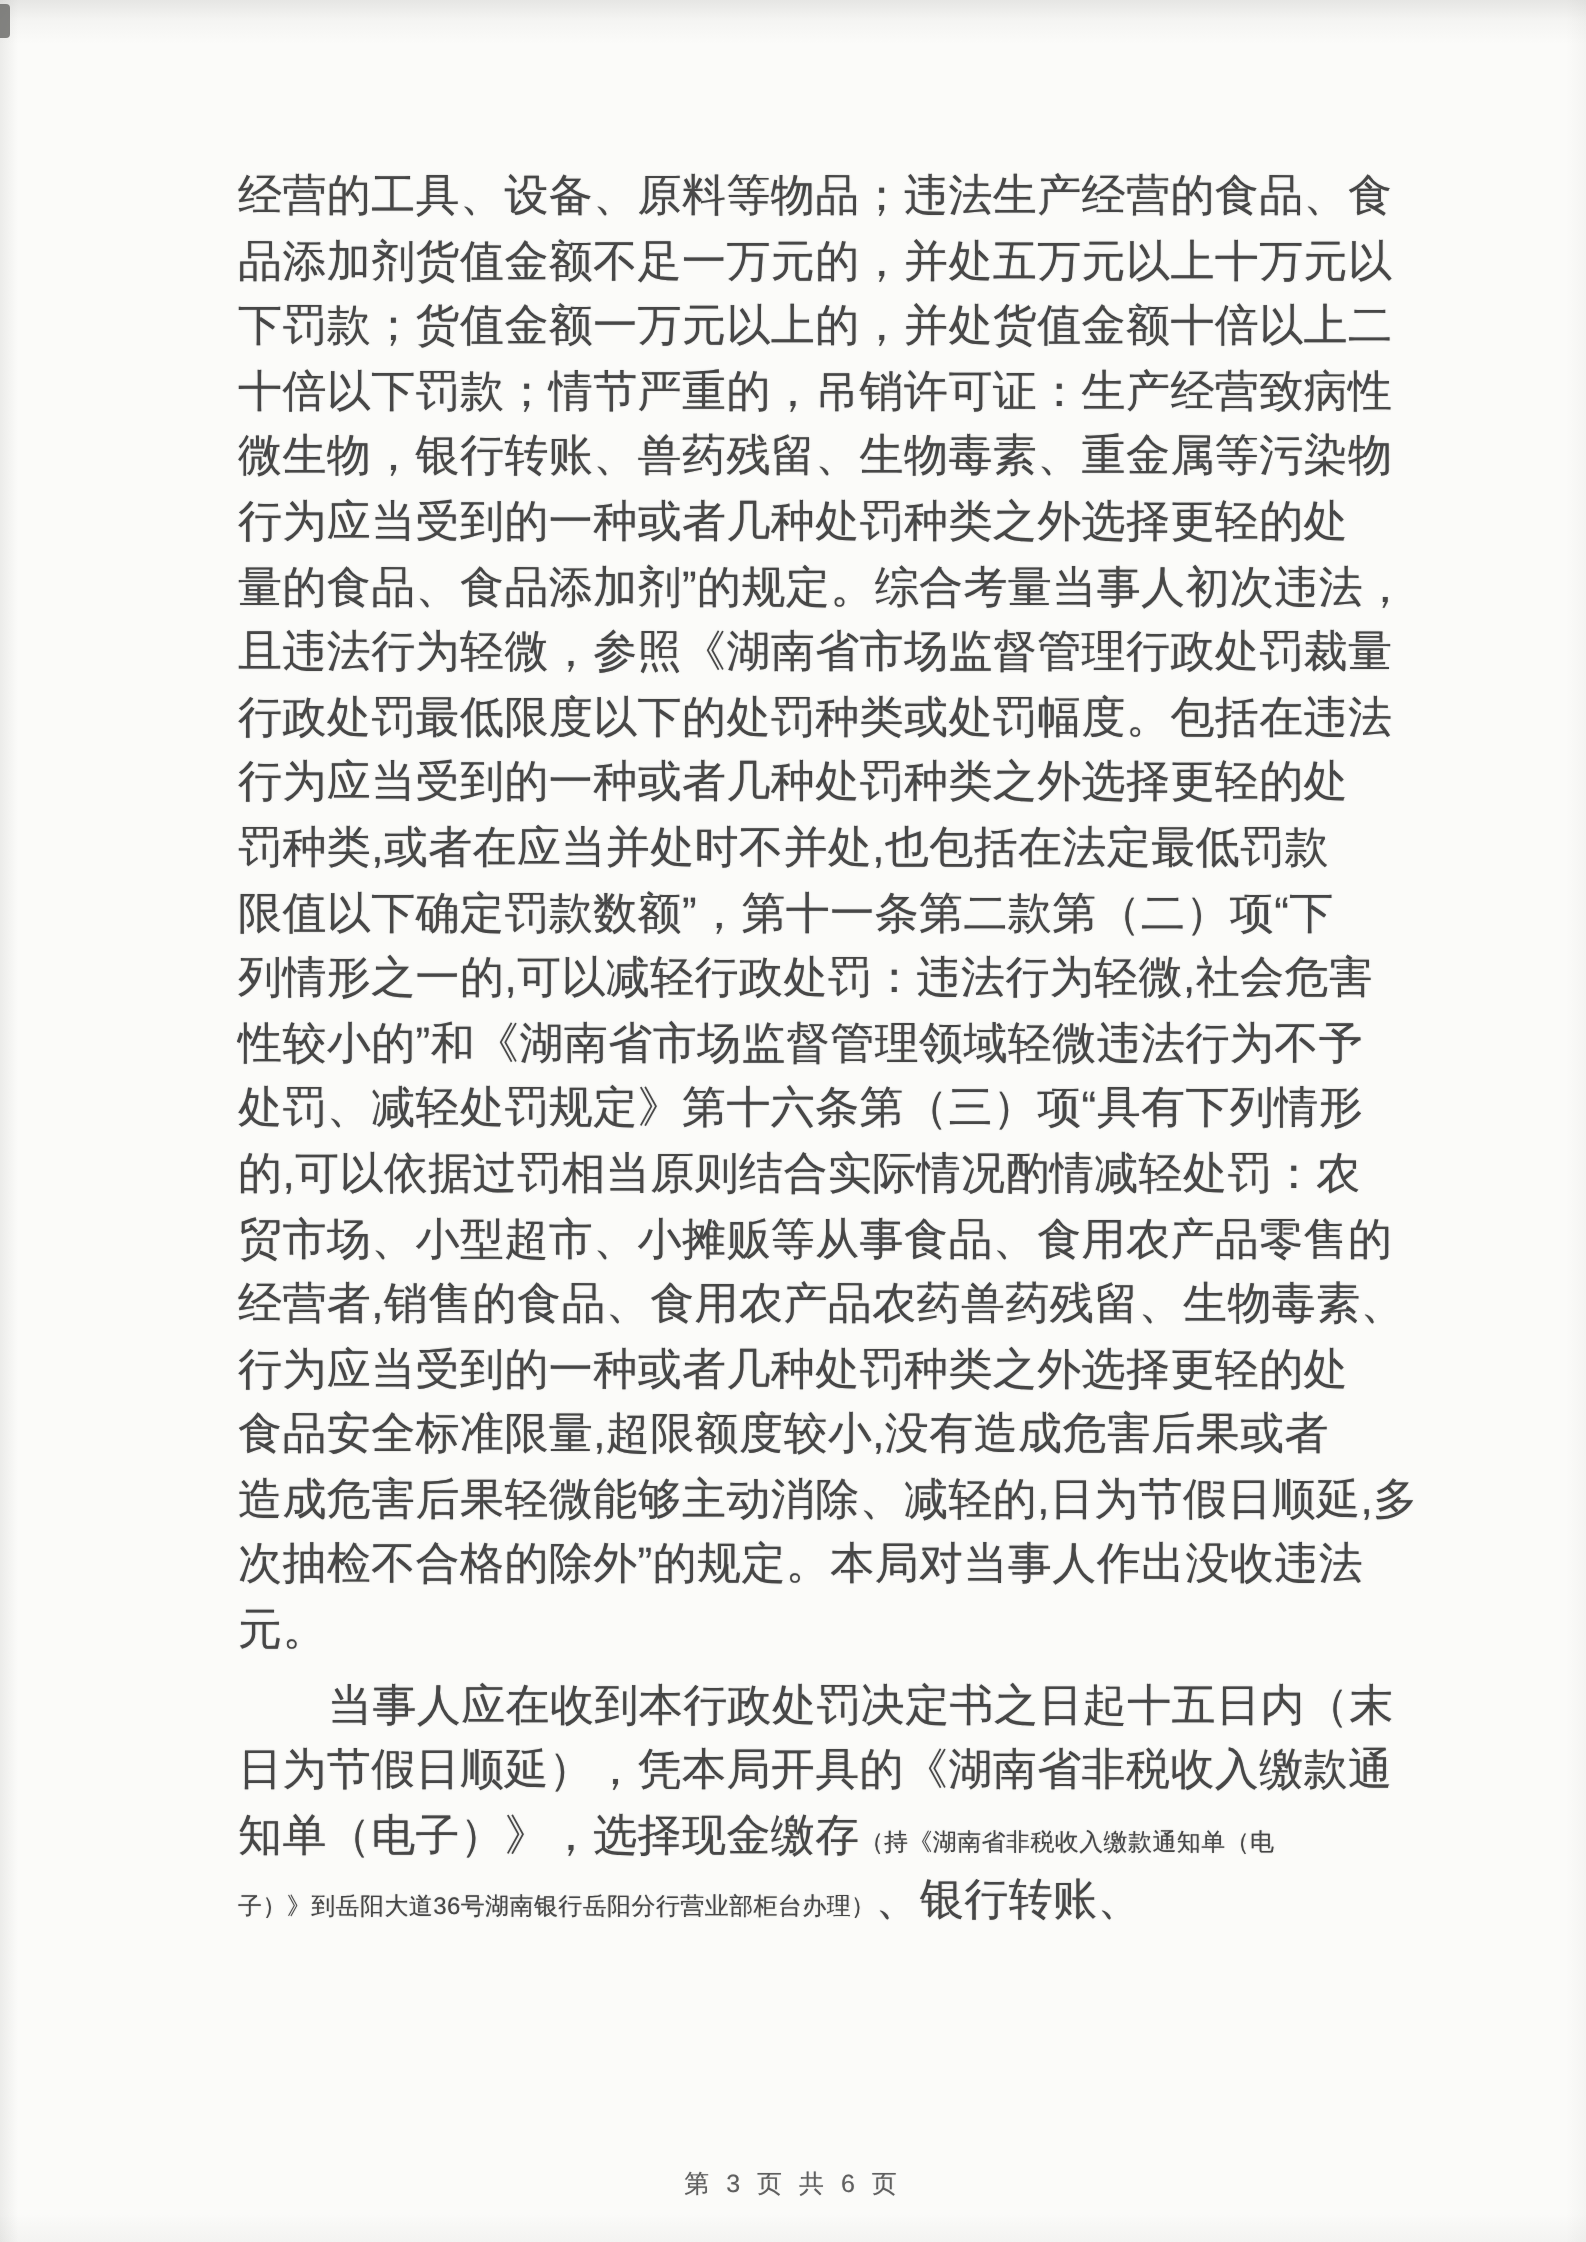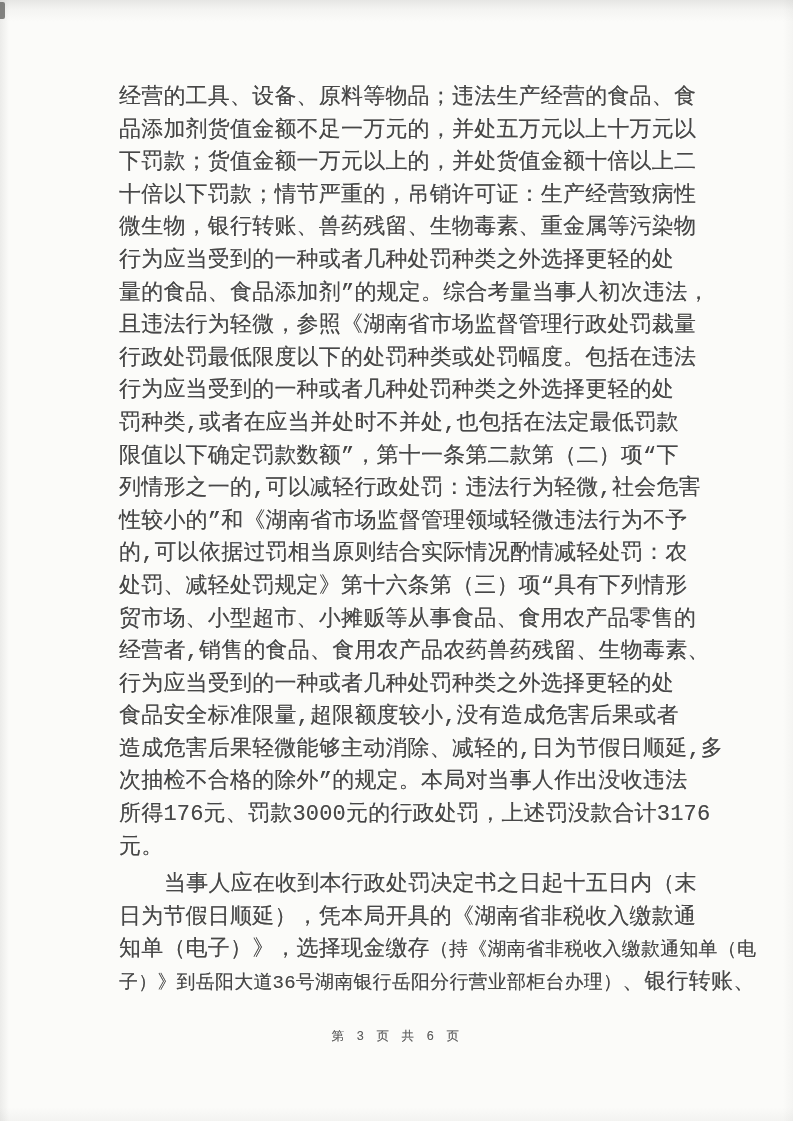--- a/index.html
+++ b/index.html
@@ -12,21 +12,21 @@
     width: 793px;
     height: 1121px;
     margin: 0;
     overflow: hidden;
     background:
       linear-gradient(180deg, rgba(120,120,118,0.16) 0, rgba(120,120,118,0.05) 10px, rgba(0,0,0,0) 22px),
       linear-gradient(90deg, rgba(100,100,98,0.10) 0, rgba(0,0,0,0) 9px),
       linear-gradient(270deg, rgba(120,120,118,0.05) 0, rgba(0,0,0,0) 10px),
       linear-gradient(0deg, rgba(120,120,118,0.06) 0, rgba(0,0,0,0) 14px),
       #fbfbf9;
-    font-family: Liberation Mono, monospace;
+    font-family: Liberation Sans, sans-serif;
   }
   .corner-mark {
     position: absolute;
     top: 2px;
     left: 0;
     width: 5px;
     height: 17px;
     background: #6e6e6c;
     border-radius: 0 2px 2px 0;
     opacity: 0.85;
@@ -49,26 +49,26 @@
   .para2 {
     margin-top: 5px;
   }
   .ln.indent {
     text-indent: 45px;
   }
   .ln.mix {
     white-space: nowrap;
   }
   .sm {
-    font-size: 19px;
+    font-size: 12px;
     letter-spacing: 0.2px;
   }
   .page-footer {
     position: absolute;
-    top: 1028px;
+    top: 1084px;
     left: 0;
     width: 100%;
     text-align: center;
     font-size: 12.5px;
     letter-spacing: 2.5px;
     color: var(--footer_ink, #5f5f5f);
     text-shadow: 0 0 0.5px rgba(110,110,110,0.6);
   }
 </style>
 </head>
@@ -86,29 +86,28 @@
       <div class="ln">微生物，银行转账、兽药残留、生物毒素、重金属等污染物</div>
       <div class="ln">行为应当受到的一种或者几种处罚种类之外选择更轻的处</div>
       <div class="ln">量的食品、食品添加剂”的规定。综合考量当事人初次违法，</div>
       <div class="ln">且违法行为轻微，参照《湖南省市场监督管理行政处罚裁量</div>
       <div class="ln">行政处罚最低限度以下的处罚种类或处罚幅度。包括在违法</div>
       <div class="ln">行为应当受到的一种或者几种处罚种类之外选择更轻的处</div>
       <div class="ln">罚种类,或者在应当并处时不并处,也包括在法定最低罚款</div>
       <div class="ln">限值以下确定罚款数额”，第十一条第二款第（二）项“下</div>
       <div class="ln">列情形之一的,可以减轻行政处罚：违法行为轻微,社会危害</div>
       <div class="ln">性较小的”和《湖南省市场监督管理领域轻微违法行为不予</div>
+      <div class="ln">处罚、减轻处罚规定》第十六条第（三）项“具有下列情形</div>
       <div class="ln">的,可以依据过罚相当原则结合实际情况酌情减轻处罚：农</div>
-      <div class="ln">处罚、减轻处罚规定》第十六条第（三）项“具有下列情形</div>
       <div class="ln">贸市场、小型超市、小摊贩等从事食品、食用农产品零售的</div>
       <div class="ln">经营者,销售的食品、食用农产品农药兽药残留、生物毒素、</div>
       <div class="ln">行为应当受到的一种或者几种处罚种类之外选择更轻的处</div>
       <div class="ln">食品安全标准限量,超限额度较小,没有造成危害后果或者</div>
       <div class="ln">造成危害后果轻微能够主动消除、减轻的,日为节假日顺延,多</div>
       <div class="ln">次抽检不合格的除外”的规定。本局对当事人作出没收违法</div>
-      <div class="ln">所得176元、罚款3000元的行政处罚，上述罚没款合计3176</div>
       <div class="ln">元。</div>
     </div>
 
     <div class="para2">
       <div class="ln indent">当事人应在收到本行政处罚决定书之日起十五日内（末</div>
       <div class="ln">日为节假日顺延），凭本局开具的《湖南省非税收入缴款通</div>
       <div class="ln mix"><span>知单（电子）》，选择现金缴存</span><span class="sm">（持《湖南省非税收入缴款通知单（电</span></div>
       <div class="ln mix"><span class="sm">子）》到岳阳大道36号湖南银行岳阳分行营业部柜台办理）</span><span>、银行转账、</span></div>
     </div>
   </div>

